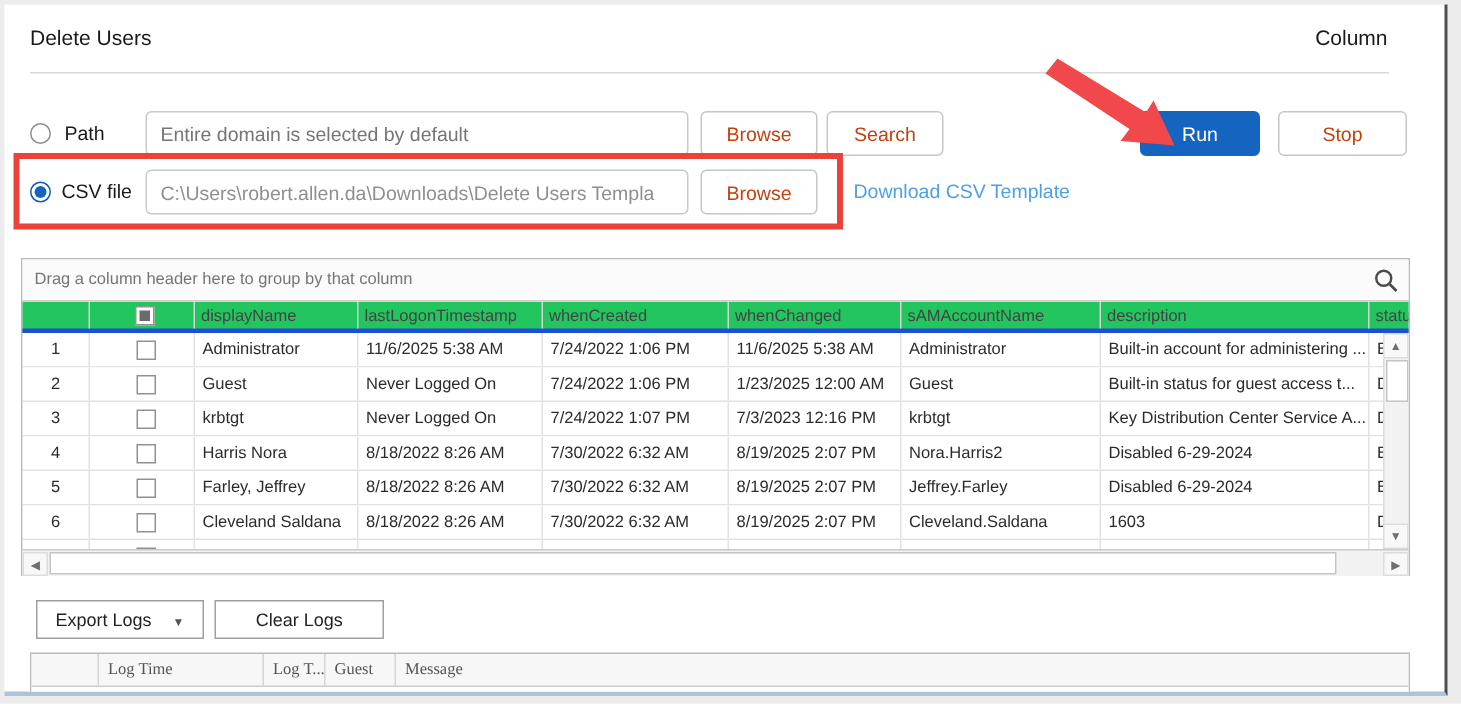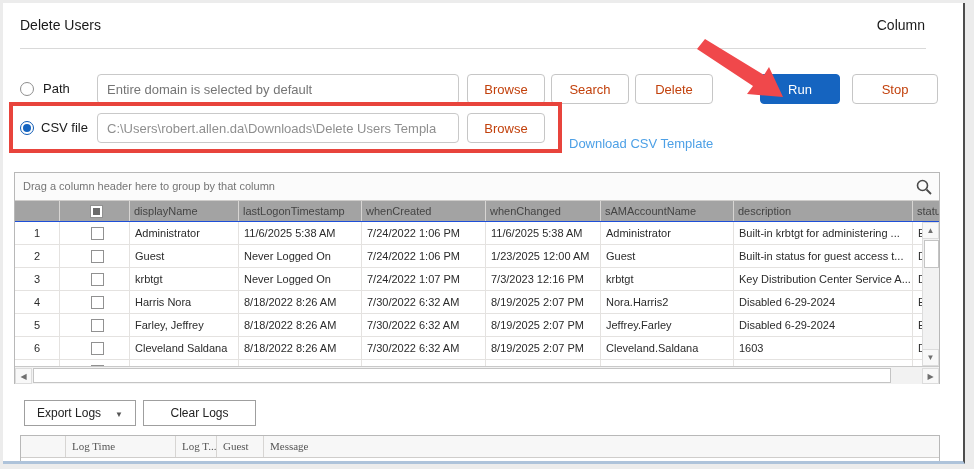--- a/index.html
+++ b/index.html
@@ -28,21 +28,21 @@
 
   .red-rect { position:absolute; left:6px; top:99px; width:553px; height:51px;
               border:4px solid #e8443c; pointer-events:none; }
   .red-arrow { position:absolute; left:688px; top:34px; width:100px; height:64px; pointer-events:none; }
 
   
   .grid { position:absolute; left:11px; top:169px; width:926px; height:212px; border:1px solid #b8b8b8; background:#fff; }
   .group-bar { position:relative; height:28px; border-bottom:1px solid #cfcdcb; background:#fbfbfb;
                font-size:11px; color:#757575; line-height:27px; padding-left:8px; }
   .search-ico { position:absolute; right:6px; top:5px; width:18px; height:18px; }
-  .ghead { display:flex; height:21px; background:#a3a3a3; border-bottom:1px solid #1d4ed8; }
+  .ghead { display:flex; height:21px; background:#22c55e; border-bottom:3px solid #1d4ed8; }
   .ghead .hc { font-size:11px; color:#444; line-height:20px; padding-left:4px;
                border-right:1px solid #d7d5d3; overflow:hidden; white-space:nowrap; }
   .rows-area { position:relative; height:144px; overflow:hidden; }
   .grow { display:flex; height:23px; border-bottom:1px solid #e4e2e0; background:#fff; }
   .grow .cell { font-size:11px; color:#2b2b2b; line-height:22px; padding-left:5px;
                 border-right:1px solid #e4e2e0; overflow:hidden; white-space:nowrap; }
   .c-num  { width:45px; text-align:center; padding-left:0 !important; color:#3a3a3a; }
   .c-cb   { width:70px; display:flex; align-items:center; justify-content:center; }
   .c-dn   { width:109px; }
   .c-llt  { width:123px; }
@@ -82,29 +82,28 @@
 
     <div class="title">Delete Users</div>
     <div class="column-label">Column</div>
     <div class="title-sep"></div>
 
     <span class="radio" style="left:17px; top:79px;"></span>
     <span class="rlabel" style="left:40px; top:71px;">Path</span>
     <input class="tinput" style="left: 94px; top: 71px;" placeholder="Entire domain is selected by default">
     <button class="btn" style="left:464px; top:71px; width:78px;">Browse</button>
     <button class="btn" style="left:548px; top:71px; width:78px;">Search</button>
-    <button class="btn" style="left:632px; top:71px; width:78px;">Delete</button>
     <button class="btn primary" style="left:757px; top:71px; width:80px;">Run</button>
     <button class="btn" style="left:849px; top:71px; width:86px;">Stop</button>
 
     <span class="radio checked" style="left:17px; top:118px;"></span>
     <span class="rlabel" style="left:38px; top:110px;">CSV file</span>
     <input class="tinput" style="left: 94px; top: 110px;" value="C:\Users\robert.allen.da\Downloads\Delete Users Templa">
     <button class="btn" style="left:464px; top:110px; width:78px;">Browse</button>
-    <a class="link" style="left:566px; top:126px;">Download CSV Template</a>
+    <a class="link" style="left:566px; top:110px;">Download CSV Template</a>
 
     <div class="red-rect"></div>
     <svg class="red-arrow" viewBox="0 0 100 64">
       <polygon points="6,12 62,49 56,57 92,60 78,30 73,38 14,2" fill="#f0484b"></polygon>
     </svg>
 
     <div class="grid">
       <div class="group-bar">
         <span>Drag a column header here to group by that column</span>
         <svg class="search-ico" viewBox="0 0 18 18">
@@ -130,21 +129,21 @@
   <div class="grow">
     <div class="cell c-num">1</div>
     <div class="cell c-cb">
               <span class="cb"></span>
             </div>
     <div class="cell c-dn">Administrator</div>
     <div class="cell c-llt">11/6/2025 5:38 AM</div>
     <div class="cell c-wc">7/24/2022 1:06 PM</div>
     <div class="cell c-wch">11/6/2025 5:38 AM</div>
     <div class="cell c-sam">Administrator</div>
-    <div class="cell c-desc">Built-in krbtgt for administering ...</div>
+    <div class="cell c-desc">Built-in account for administering ...</div>
     <div class="cell c-st">E</div>
   </div>
 
   <div class="grow">
     <div class="cell c-num">2</div>
     <div class="cell c-cb">
               <span class="cb"></span>
             </div>
     <div class="cell c-dn">Guest</div>
     <div class="cell c-llt">Never Logged On</div>

